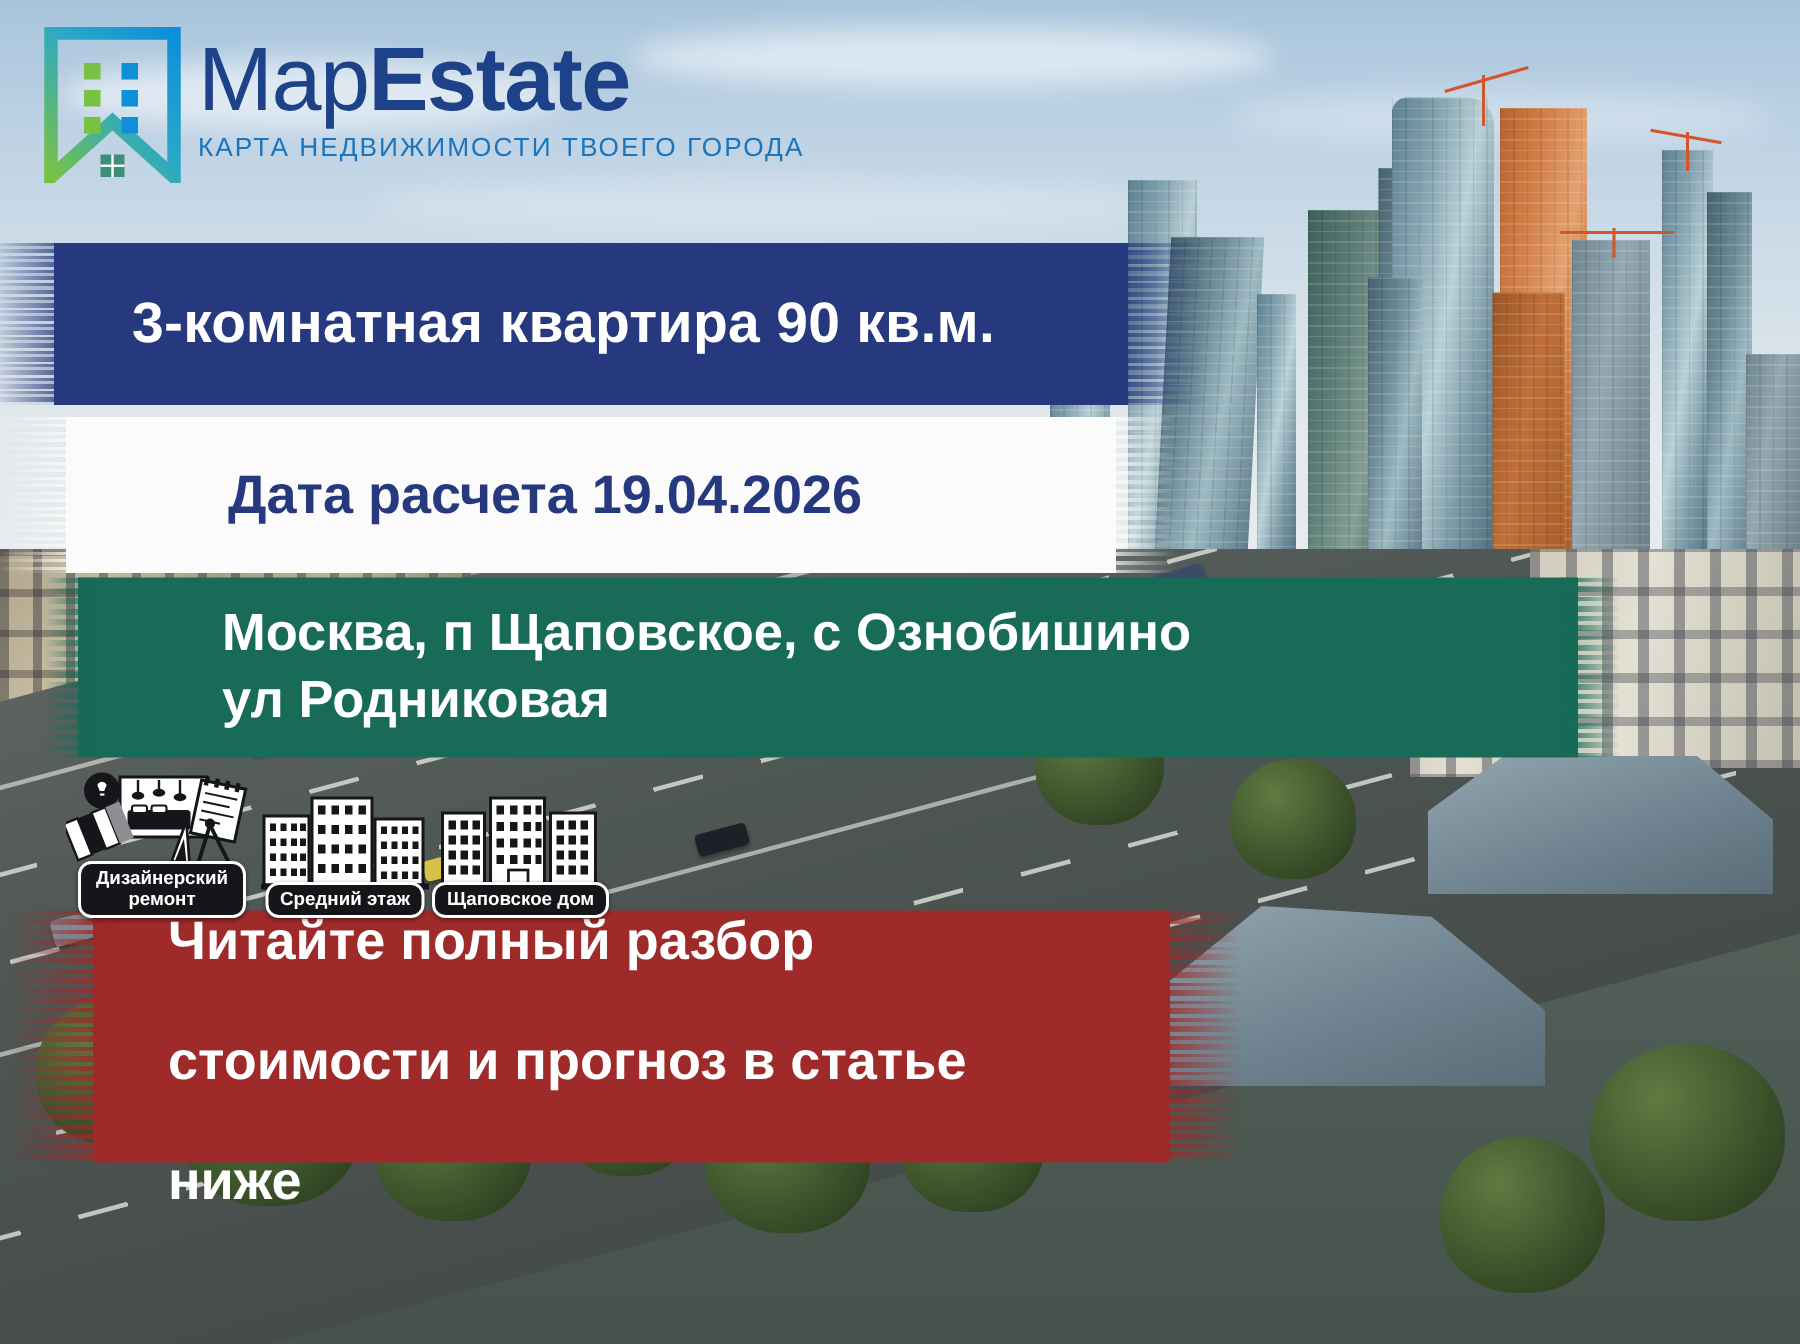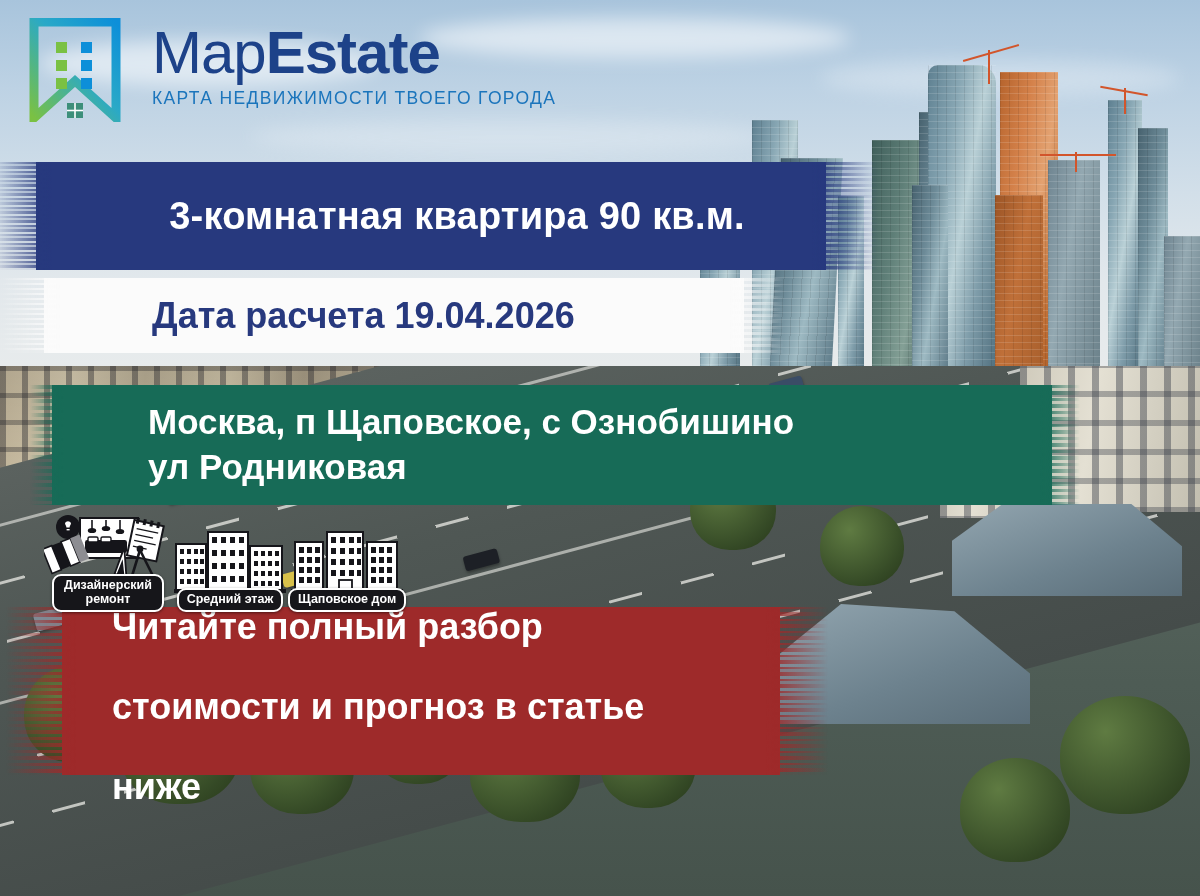--- a/index.html
+++ b/index.html
@@ -142,21 +142,21 @@
     position: absolute; inset: 0;
   }
   .fray {
     position: absolute;
     top: 0; bottom: 0; width: 46px;
     background-repeat: no-repeat;
   }
 
   
   .s-blue {
-    left: 36px; top: 162px; width: 790px; height: 108px; justify-content: center;
+    left: 36px; top: 162px; width: 716px; height: 108px;
   }
   .s-blue .body { background: #27397e; }
   .s-blue .fray-l {
     left: -44px; width: 60px;
     background-image:
       linear-gradient(to right, rgba(39,57,126,0) , #27397e);
     -webkit-mask-image: repeating-linear-gradient(to bottom,
         #000 0 2px, rgba(0,0,0,.35) 2px 4px, #000 4px 7px, rgba(0,0,0,.15) 7px 9px);
             mask-image: repeating-linear-gradient(to bottom,
         #000 0 2px, rgba(0,0,0,.35) 2px 4px, #000 4px 7px, rgba(0,0,0,.15) 7px 9px);
@@ -170,21 +170,21 @@
         #000 0 3px, rgba(0,0,0,.2) 3px 5px, #000 5px 8px, rgba(0,0,0,.45) 8px 11px);
   }
   .s-blue .txt {
     position: relative; color: #ffffff;
     font-size: 38px; font-weight: 700; letter-spacing: .2px;
     padding-left: 52px;
   }
 
   
   .s-white {
-    left: 44px; top: 278px; width: 700px; height: 75px;
+    left: 44px; top: 278px; width: 700px; height: 104px;
   }
   .s-white .body { background: #fbfbfb; }
   .s-white .fray-l {
     left: -46px; width: 62px;
     background-image: linear-gradient(to right, rgba(251,251,251,0), #fbfbfb);
     -webkit-mask-image: repeating-linear-gradient(to bottom,
         #000 0 2px, rgba(0,0,0,.25) 2px 5px, #000 5px 7px, rgba(0,0,0,.1) 7px 10px);
             mask-image: repeating-linear-gradient(to bottom,
         #000 0 2px, rgba(0,0,0,.25) 2px 5px, #000 5px 7px, rgba(0,0,0,.1) 7px 10px);
   }
@@ -255,21 +255,21 @@
   .s-red .txt {
     position: relative; color: #ffffff;
     font-size: 36px; font-weight: 700; line-height: 1.33;
     padding-left: 50px;
     margin-top: 32px;
   }
 
   
   .logo {
     position: absolute; left: 28px; top: 18px;
-    display: flex; align-items: flex-start; gap: 30px;
+    display: flex; align-items: flex-start; gap: 10px;
   }
   .logo-mark { width: 94px; height: 104px; flex: none; }
   .logo-text { padding-top: 6px; }
   .logo-word {
     font-size: 60px; font-weight: 700; color: #1d4289;
     line-height: .95; letter-spacing: -1px;
   }
   .logo-word .light { font-weight: 400; }
   .logo-tag {
     font-size: 17.5px; color: #1b75bc; letter-spacing: 1.35px;

